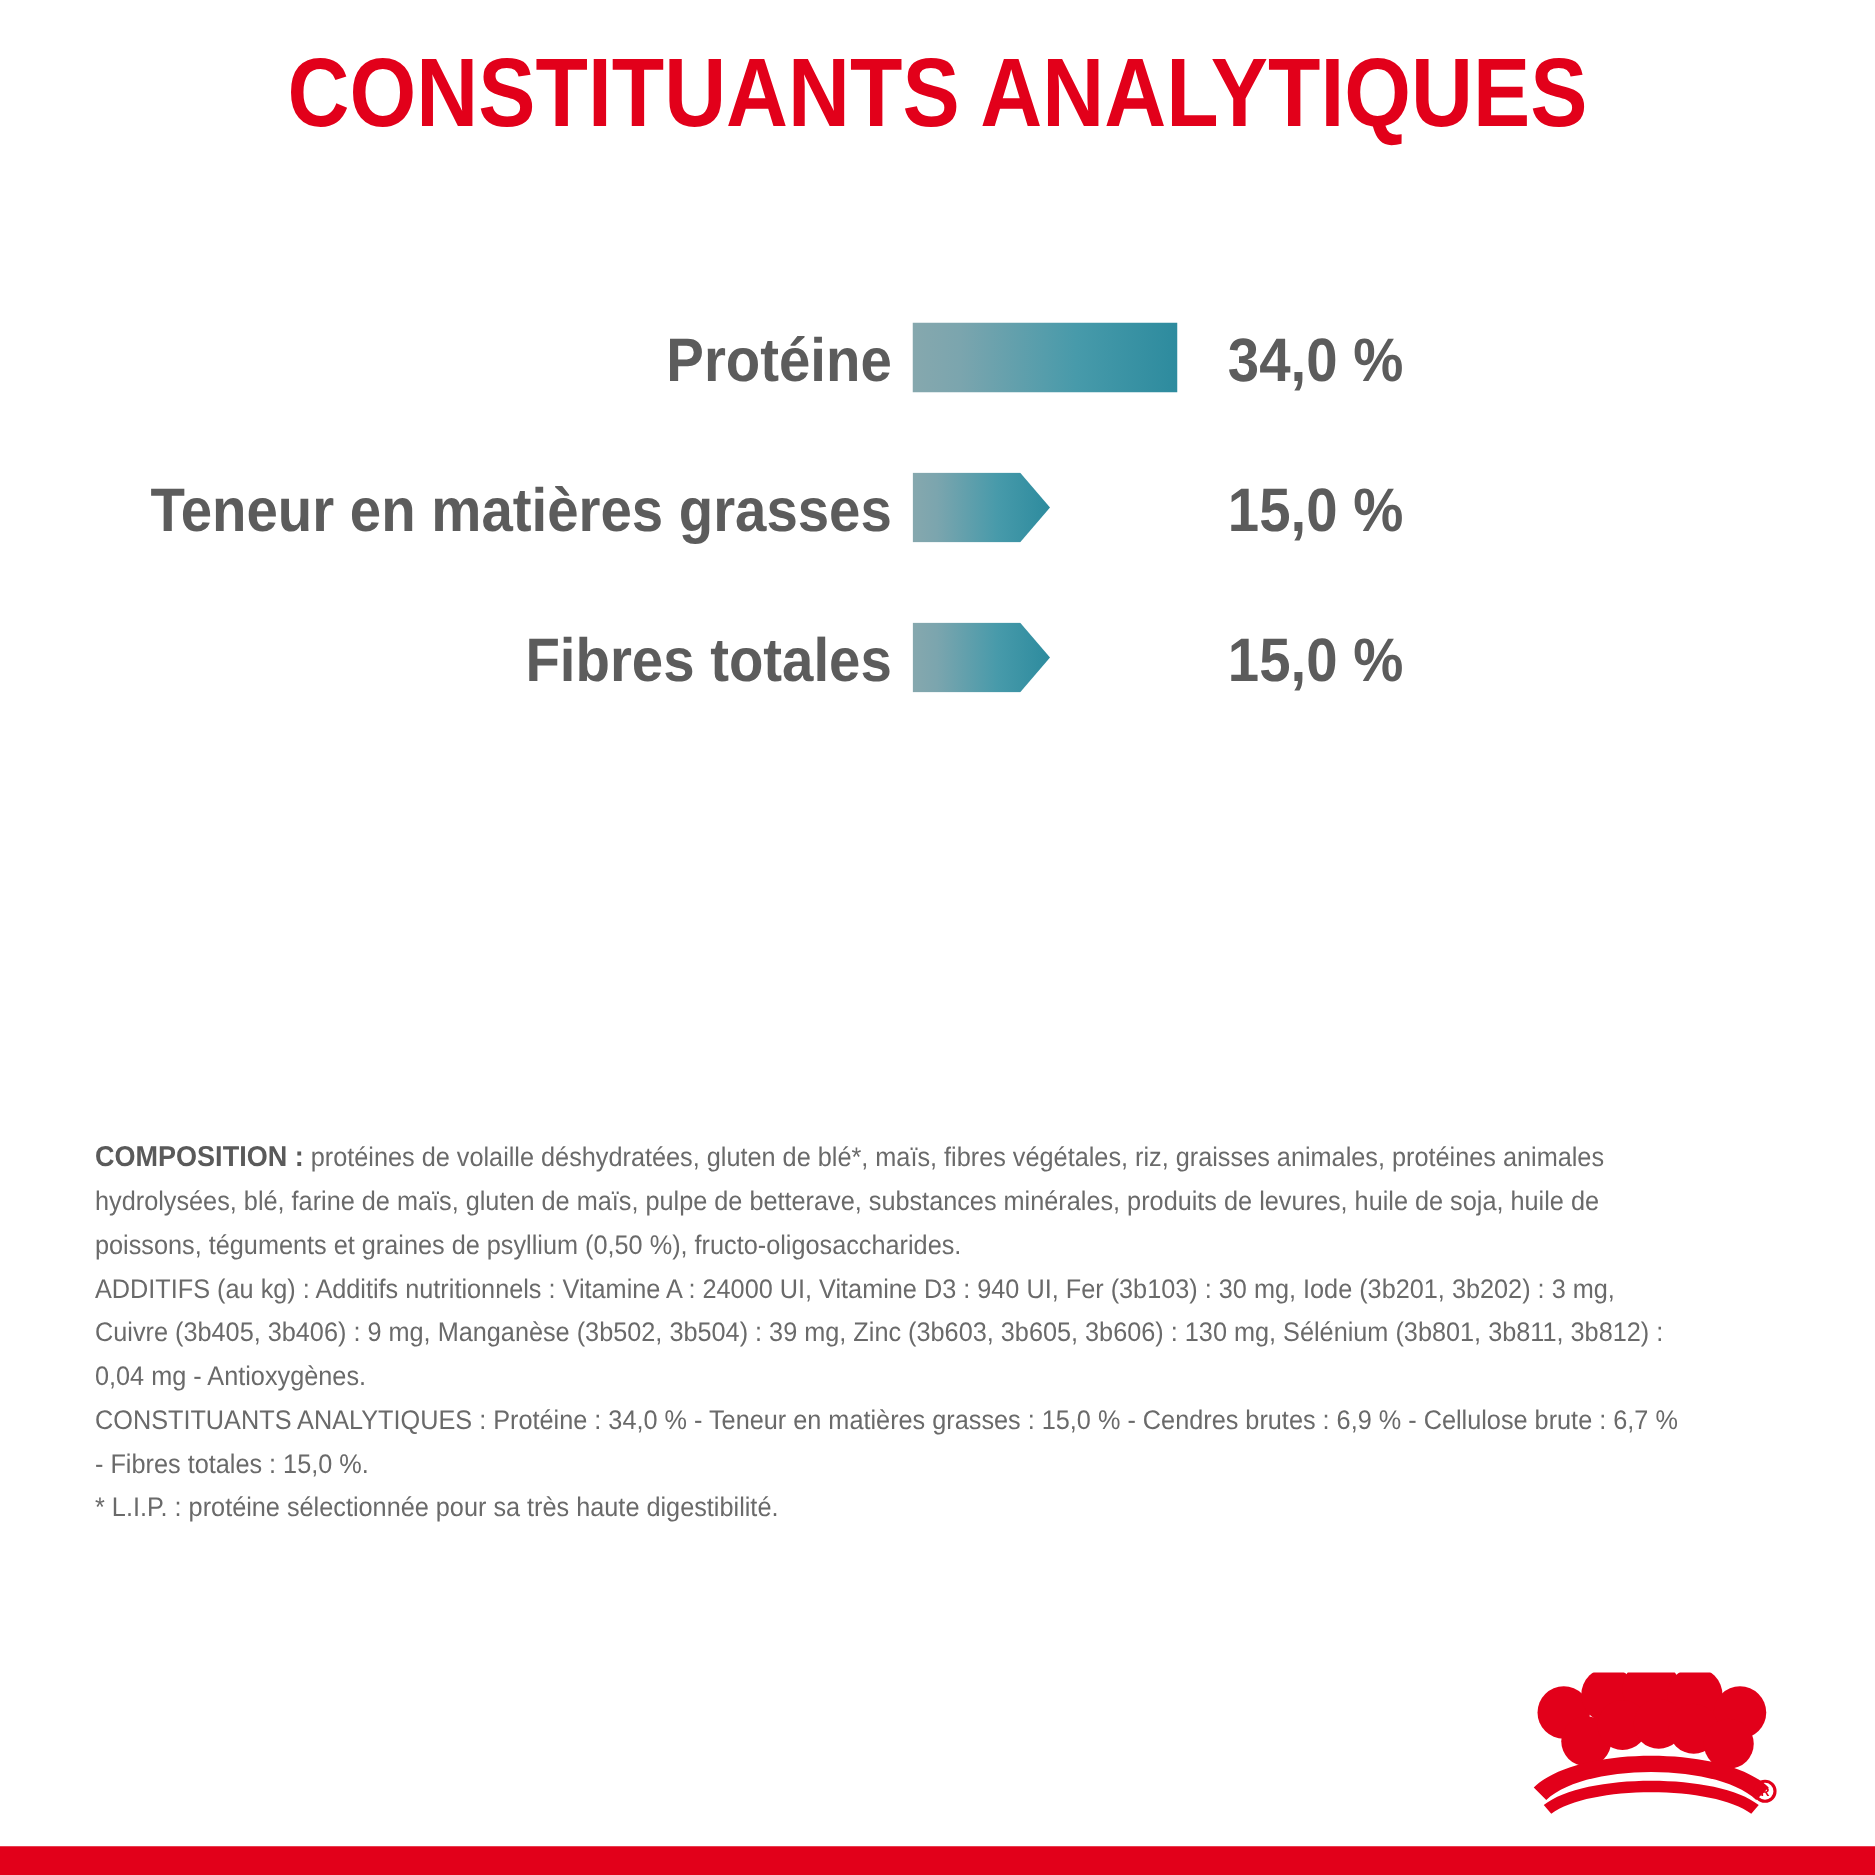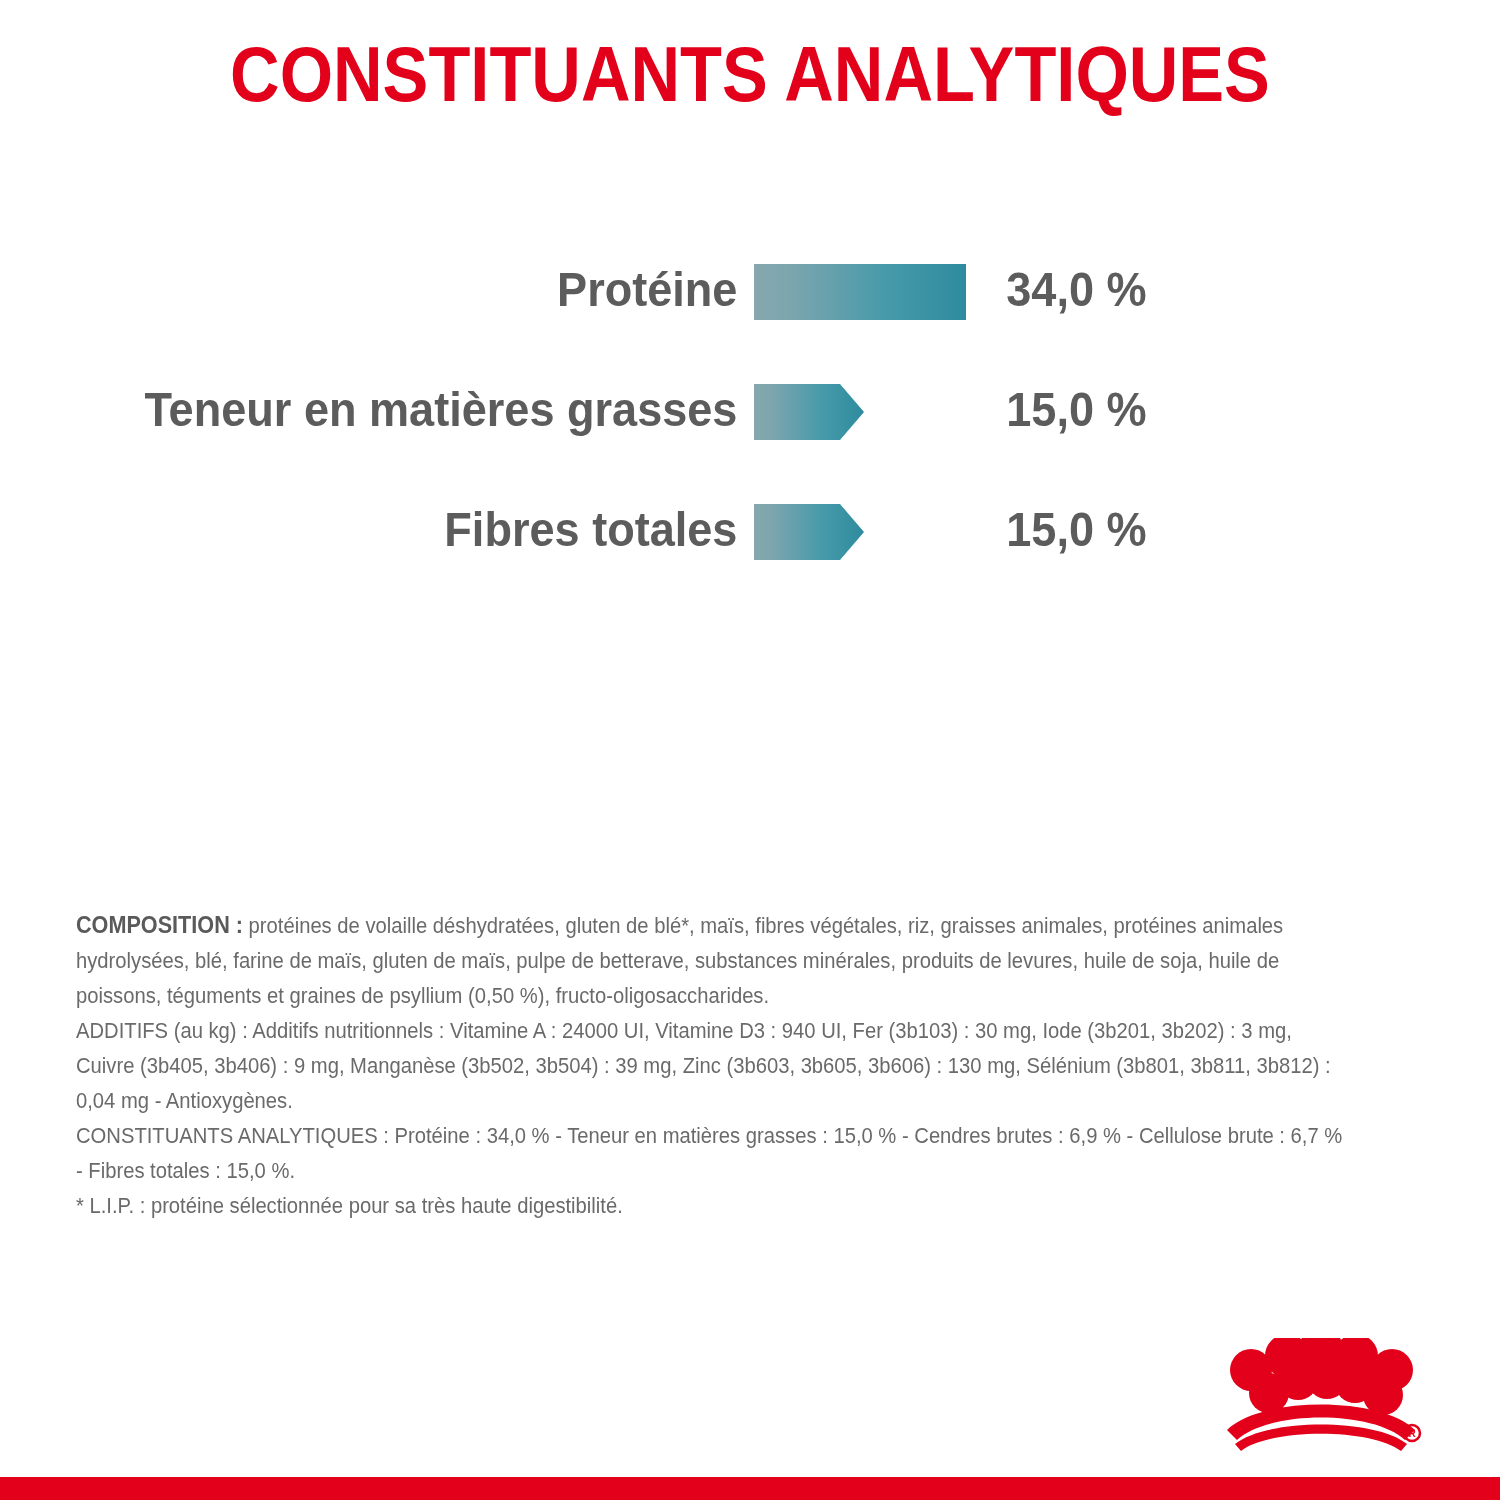--- a/index.html
+++ b/index.html
@@ -35,24 +35,23 @@
 
   
   .nutrients {
     position: absolute;
     top: 258px;
     left: 0;
     width: 1500px;
   }
   .nrow {
     display: flex;
-    align-items: flex-end;
+    align-items: flex-start;
     height: 62px;
     margin-bottom: 58px;
-    padding-left: 24px;
   }
   .nrow:last-child { margin-bottom: 12px; }
 
   .nlabel {
     width: 730px;
     text-align: right;
     padding-right: 18px;
     box-sizing: border-box;
     color: #5c5c5c;
     font-weight: bold;

